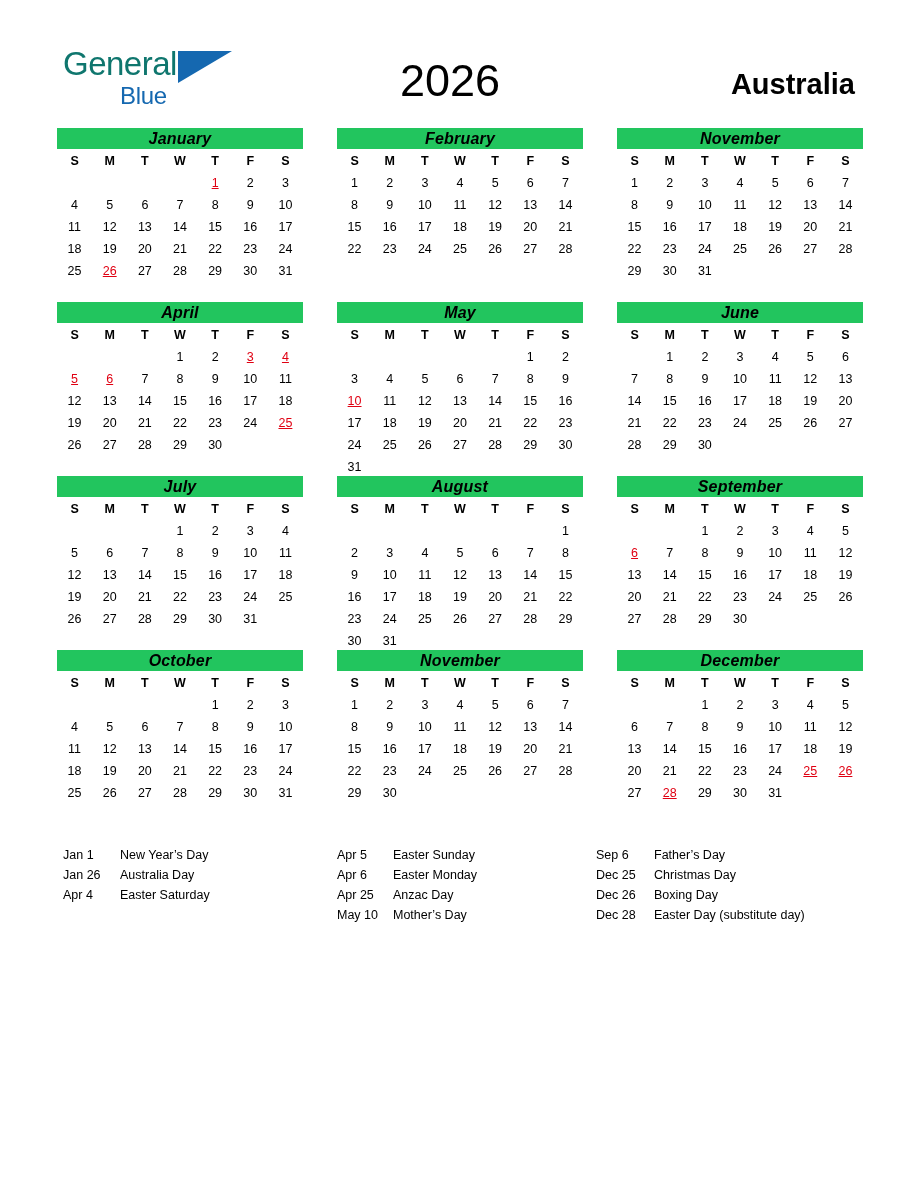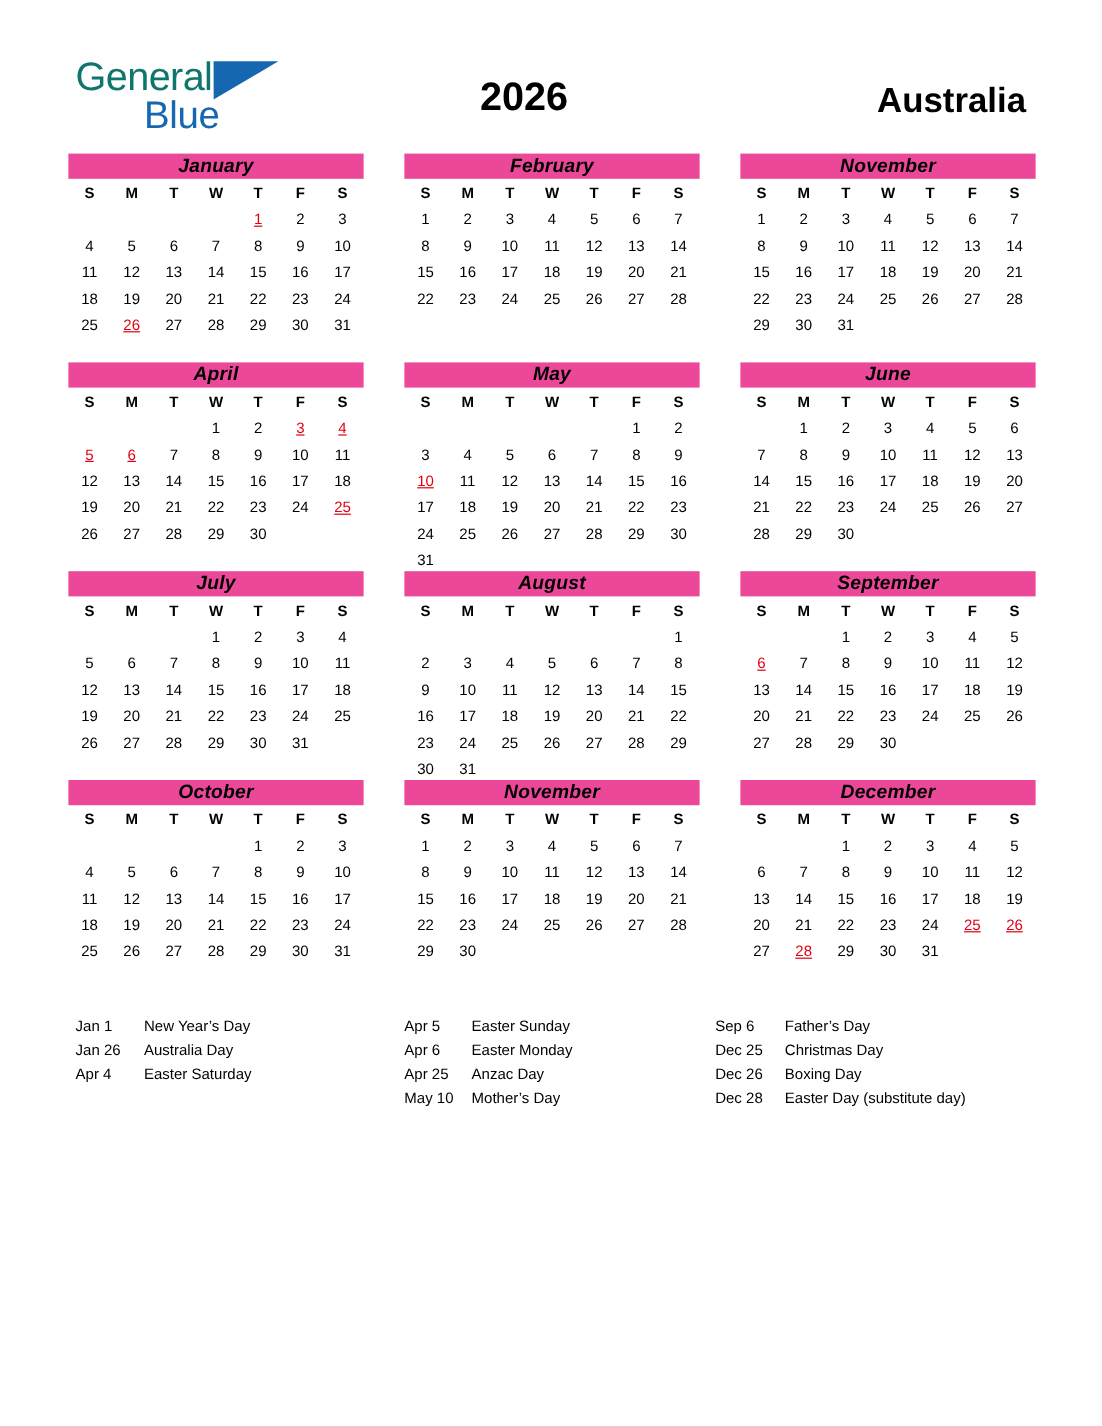--- a/index.html
+++ b/index.html
@@ -50,32 +50,32 @@
     position: absolute;
     left: 115px;
     top: 6px;
     width: 0; height: 0;
     border-left: 54px solid #1568b0;
     border-bottom: 32px solid transparent;
   }
   .logo-blue {
     position: absolute;
     left: 57px; top: 31px;
-    font-size: 32px;
+    font-size: 24px;
     color: #1568b0;
     font-weight: 400;
     line-height: 40px;
     letter-spacing: -0.3px;
   }
   .year {
     position: absolute;
     left: 400px;
     top: 53px;
-    font-size: 33px;
-    font-weight: bold;
+    font-size: 45px;
+    font-weight: normal;
     letter-spacing: 0px;
     line-height: 55px;
   }
   .country {
     position: absolute;
     right: 63px;
     top: 66px;
     font-size: 29px;
     font-weight: bold;
     line-height: 36px;
@@ -92,21 +92,21 @@
     display: flex;
     justify-content: flex-start;
   }
   .month {
     width: 246px;
     margin-right: 34px;
   }
   .month:last-child { margin-right: 0; }
 
   .month-title {
-    background: #ec4899;
+    background: #22c55e;
     text-align: center;
     font-size: 16px;
     font-style: italic;
     font-weight: bold;
     height: 21px;
     line-height: 21px;
     letter-spacing: 0.2px;
   }
   table.cal {
     width: 246px;

